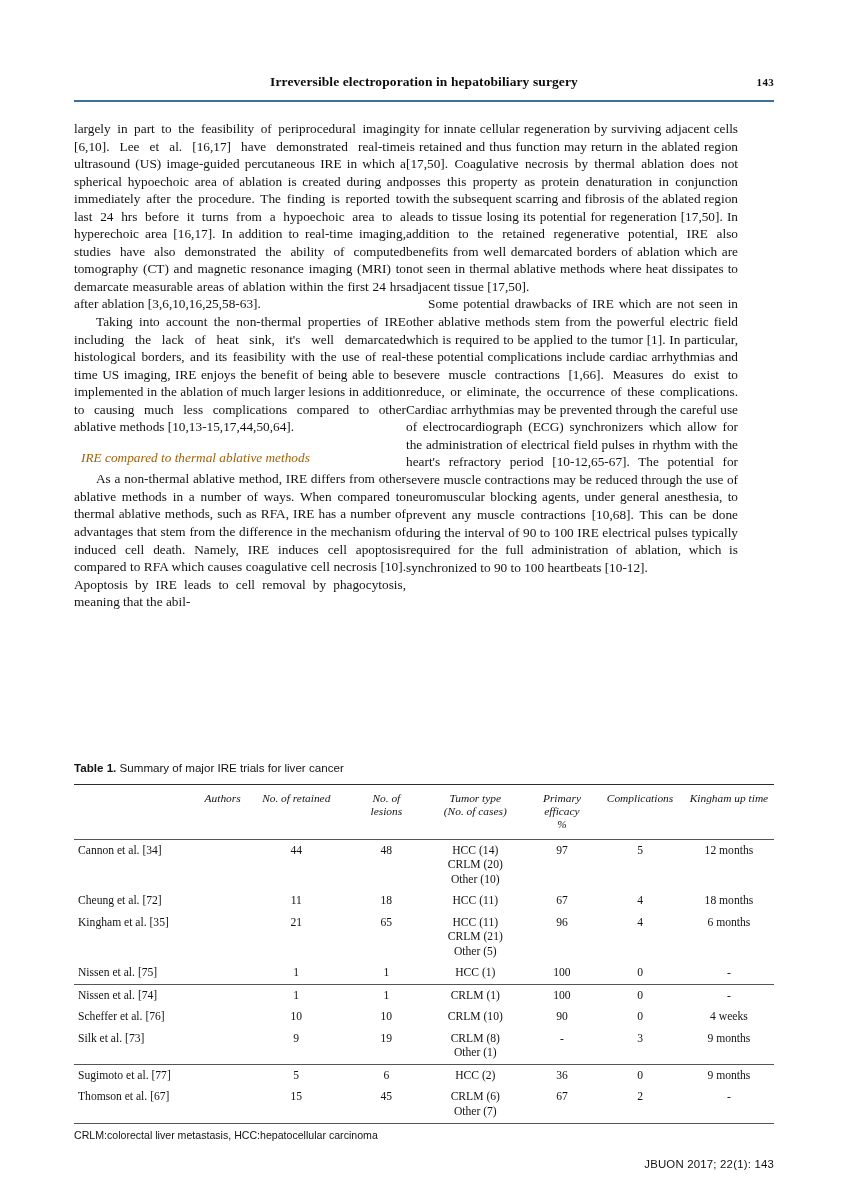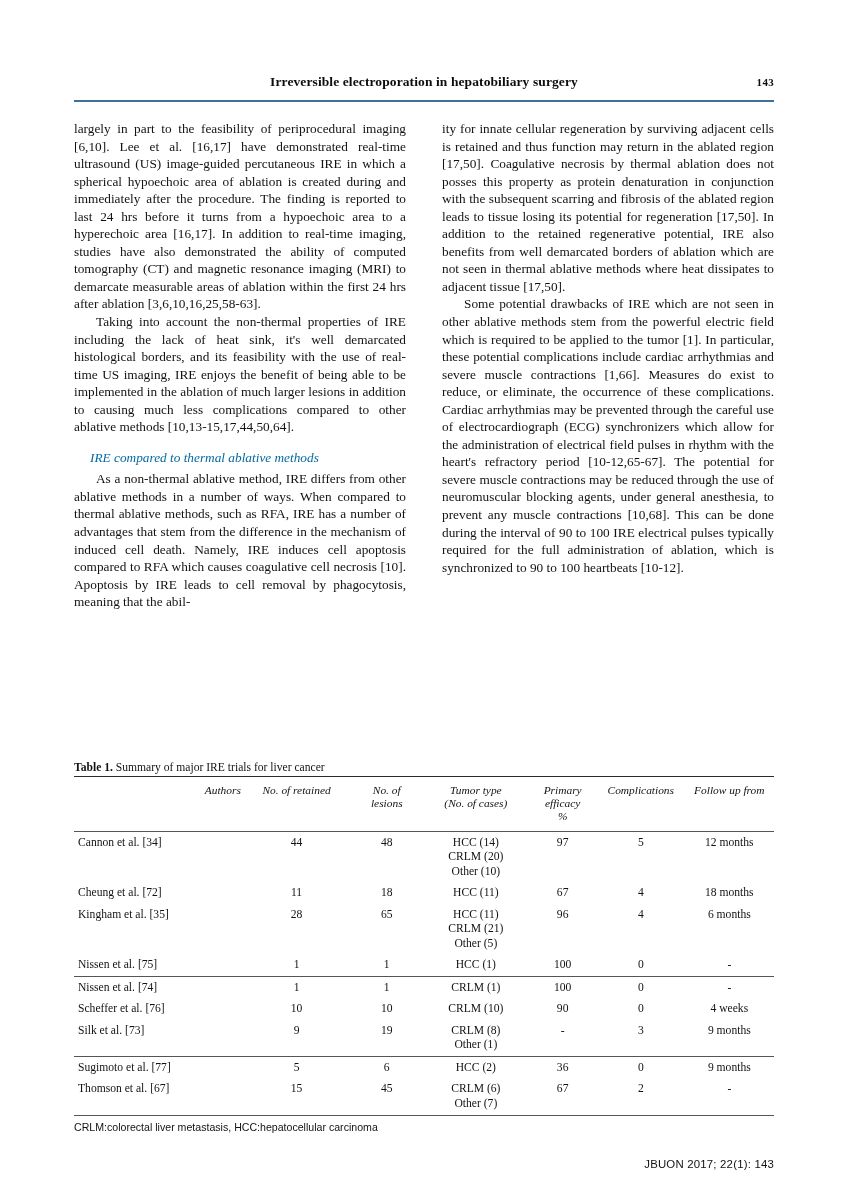--- a/index.html
+++ b/index.html
@@ -58,56 +58,55 @@
     height: 1.6px;
     background: #3f6f9a;
   }
   
   .columns {
     position: absolute;
     left: 74px;
     top: 104px;
     width: 700px;
     display: flex;
-    gap: 36px;
   }
   .col {
     width: 332px;
   }
   .col p {
     margin: 0;
     font-size: 13.3px;
     line-height: 17.55px;
     text-align: justify;
     text-justify: inter-word;
     hyphens: manual;
     color: #121212;
   }
   .col p.indent {
     text-indent: 22px;
   }
   .subhead {
-    margin: 13px 0 4px 16px;
+    margin: 13px 0 4px 7px;
     font-size: 13.3px;
     font-style: italic;
     line-height: 17.5px;
-    color: #0369a1;
+    color: #a16207;
   }
   
   .table-wrap {
     position: absolute;
     left: 74px;
     top: 745px;
     width: 700px;
   }
   .table-caption {
-    font-family: Liberation Serif, serif;
+    font-family: Liberation Sans, sans-serif;
     font-size: 11.6px;
     color: #121212;
-    margin-bottom: 2px;
+    margin-bottom: 10px;
   }
   .table-caption .lbl {
     font-weight: bold;
   }
   table.trials {
     border-collapse: collapse;
     width: 700px;
     font-family: "Liberation Serif", serif;
   }
   table.trials thead th {
@@ -198,21 +197,21 @@
 
     <table class="trials">
       <thead>
         <tr class="top-rule">
           <th class="left" style="width:172px">Authors</th>
           <th style="width:112px">No. of retained</th>
           <th style="width:74px">No. of<br>lesions</th>
           <th style="width:110px">Tumor type<br>(No. of cases)</th>
           <th style="width:68px">Primary<br>efficacy<br>%</th>
           <th style="width:86px">Complications</th>
-          <th style="width:92px">Follow up from</th>
+          <th style="width:92px">Kingham up time</th>
         </tr>
       </thead>
       <tbody>
         <tr class="mid-rule">
           <td class="author">Cannon et al. [34]</td>
           <td>44</td>
           <td>48</td>
           <td class="tumor">HCC (14)<br>CRLM (20)<br>Other (10)</td>
           <td>97</td>
           <td>5</td>
@@ -222,21 +221,21 @@
           <td class="author">Cheung et al. [72]</td>
           <td>11</td>
           <td>18</td>
           <td class="tumor">HCC (11)</td>
           <td>67</td>
           <td>4</td>
           <td>18 months</td>
         </tr>
         <tr>
           <td class="author">Kingham et al. [35]</td>
-          <td>28</td>
+          <td>21</td>
           <td>65</td>
           <td class="tumor">HCC (11)<br>CRLM (21)<br>Other (5)</td>
           <td>96</td>
           <td>4</td>
           <td>6 months</td>
         </tr>
         <tr>
           <td class="author">Nissen et al. [75]</td>
           <td>1</td>
           <td>1</td>

